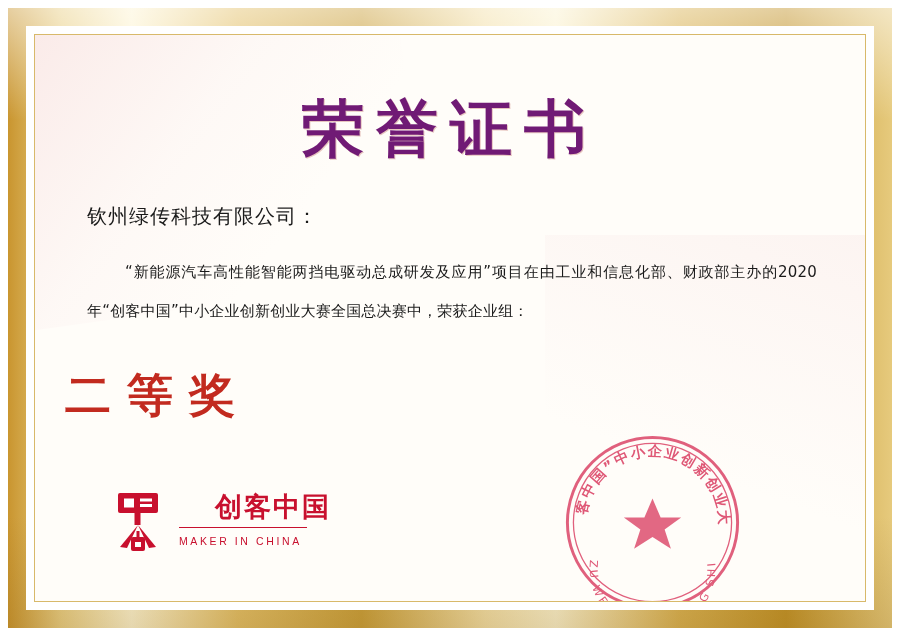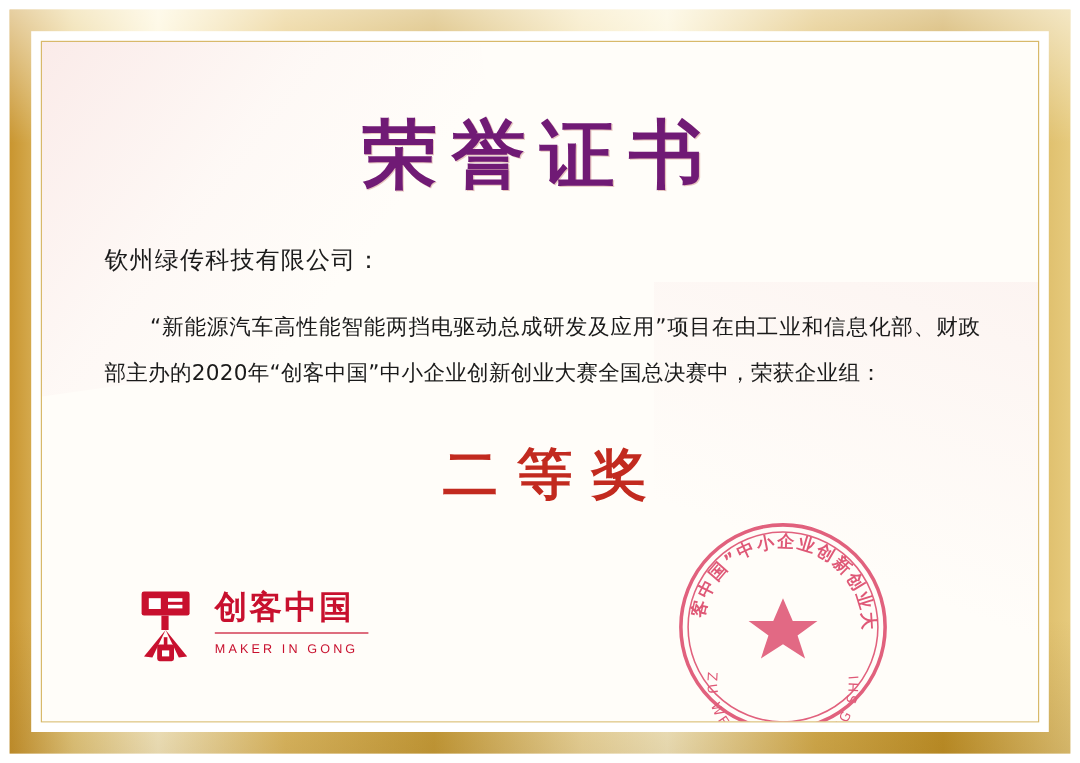--- a/index.html
+++ b/index.html
@@ -125,34 +125,34 @@
     letter-spacing: 1px;
     text-align: right;
   }
 
   .body-text {
     position: absolute;
     left: 52px;
     top: 218px;
     width: 730px;
     font-family: "DejaVu Sans", "Liberation Sans", sans-serif;
-    font-size: 18px;
+    font-size: 15px;
     line-height: 39px;
     color: #1a1a1a;
     text-indent: 38px;
     text-align: justify;
     letter-spacing: 0.2px;
   }
 
   .award {
     position: absolute;
-    left: 4px;
+    left: 14px;
     top: 330px;
     width: 830px;
-    text-align: center;
+    text-align: left;
     font-family: "DejaVu Serif", "Liberation Serif", serif;
     font-size: 46px;
     font-weight: bold;
     letter-spacing: 16px;
     color: #c22a1f;
     text-indent: 16px;
   }
 
   
   .signature {
@@ -202,20 +202,21 @@
     left: 72px;
     top: 6px;
   }
   .logo-cn {
     font-family: "DejaVu Sans", "Liberation Sans", sans-serif;
     font-size: 27px;
     font-weight: bold;
     color: #c8102e;
     letter-spacing: 2px;
     line-height: 32px;
+    margin-left: 36px;
   }
   .logo-en {
     font-family: "Liberation Sans", sans-serif;
     font-size: 10.5px;
     color: #c8102e;
     letter-spacing: 2.6px;
     margin-top: 7px;
   }
   .logo-rule {
     width: 128px;
@@ -282,19 +283,19 @@
           <rect x="27.5" y="26" width="6" height="12" fill="#c8102e"></rect>
           <path d="M31 38 L13 60 L20 61 Z" fill="#c8102e"></path>
           <path d="M31 38 L49 60 L42 61 Z" fill="#c8102e"></path>
           <rect x="24" y="50" width="14" height="14" rx="2" fill="#c8102e"></rect>
           <rect x="29.5" y="44" width="3" height="8" fill="#c8102e"></rect>
           <rect x="28" y="55" width="6" height="5" fill="#ffffff"></rect>
         </svg>
         <div class="logo-text">
           <div class="logo-cn">创客中国</div>
           <div class="logo-rule"></div>
-          <div class="logo-en">MAKER IN GONG</div>
+          <div class="logo-en">MAKER IN CHINA</div>
         </div>
       </div>
 
     </div>
   </div>
 </div>
 
 </body></html>

